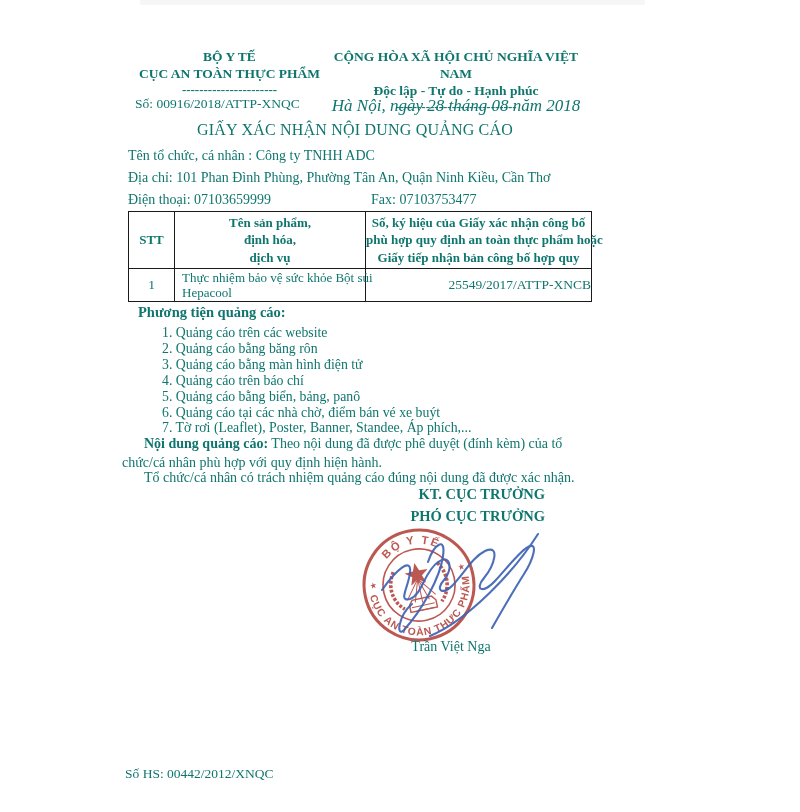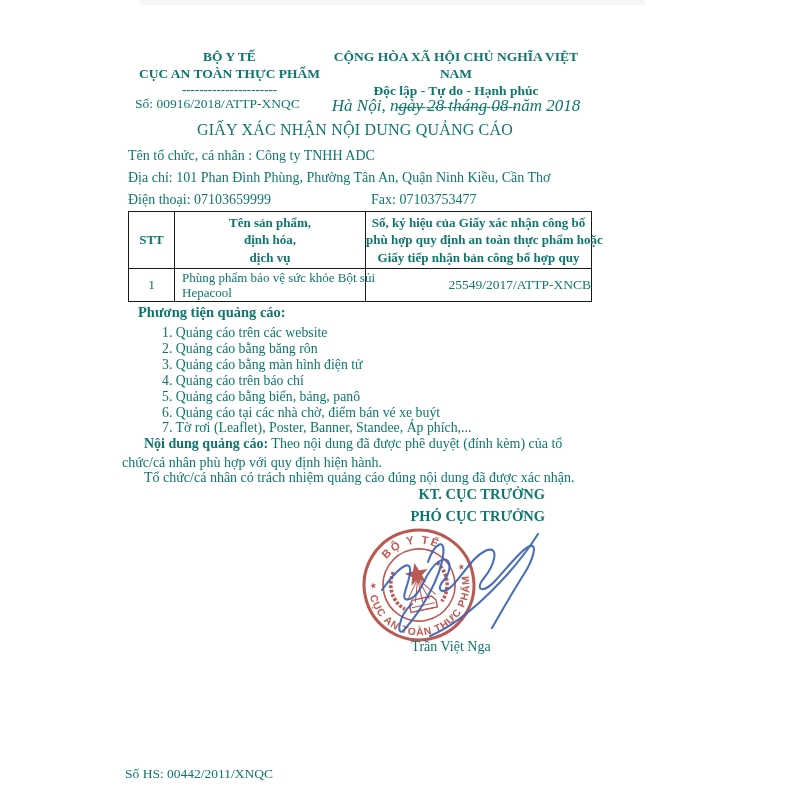--- a/index.html
+++ b/index.html
@@ -90,21 +90,21 @@
 dịch vụ</div>
           </th>
         <th class="c3">
             <div class="th-txt">Số, ký hiệu của Giấy xác nhận công bố
 phù hợp quy định an toàn thực phẩm hoặc
 Giấy tiếp nhận bản công bố hợp quy</div>
           </th>
       </tr>
       <tr class="data-row">
         <td class="td-stt">1</td>
-        <td class="td-prod">Phùng phẩm bảo vệ sức khỏe Bột sủi
+        <td class="td-prod">Thực nhiệm bảo vệ sức khỏe Bột sủi
 Hepacool</td>
         <td class="td-cert">25549/2017/ATTP-XNCB</td>
       </tr>
     </tbody>
   </table>
 
   <div class="media-head">Phương tiện quảng cáo:</div>
   <div class="media-list">
     <div>1. Quảng cáo trên các website</div>
     <div>2. Quảng cáo bằng băng rôn</div>
@@ -154,14 +154,14 @@
       <g stroke="#3e63b4" fill="none" stroke-width="2.1" stroke-linecap="round" opacity="0.92">
         <path d="M 10,62 C 24,42 40,28 38,45 C 36,60 26,74 38,71 C 50,67 52,44 66,34 C 79,25 81,42 72,52 C 63,62 70,68 81,57 C 93,44 101,29 113,23 C 129,16 122,38 112,50 C 102,62 111,66 123,53 C 135,40 149,22 156,19 C 167,13 161,32 152,46 C 140,65 128,86 120,100"></path>
         <path d="M 166,6 C 142,44 96,92 58,108"></path>
         <path d="M 56,34 C 62,16 74,8 71,28 C 68,50 50,82 32,102 C 24,110 26,88 40,76"></path>
       </g>
     </svg>
   </div>
 
   <div class="sig-name">Trần Việt Nga</div>
 
-  <div class="footer-hs">Số HS: 00442/2011/XNQC</div>
+  <div class="footer-hs">Số HS: 00442/2012/XNQC</div>
 </div>
 
 </body></html>

